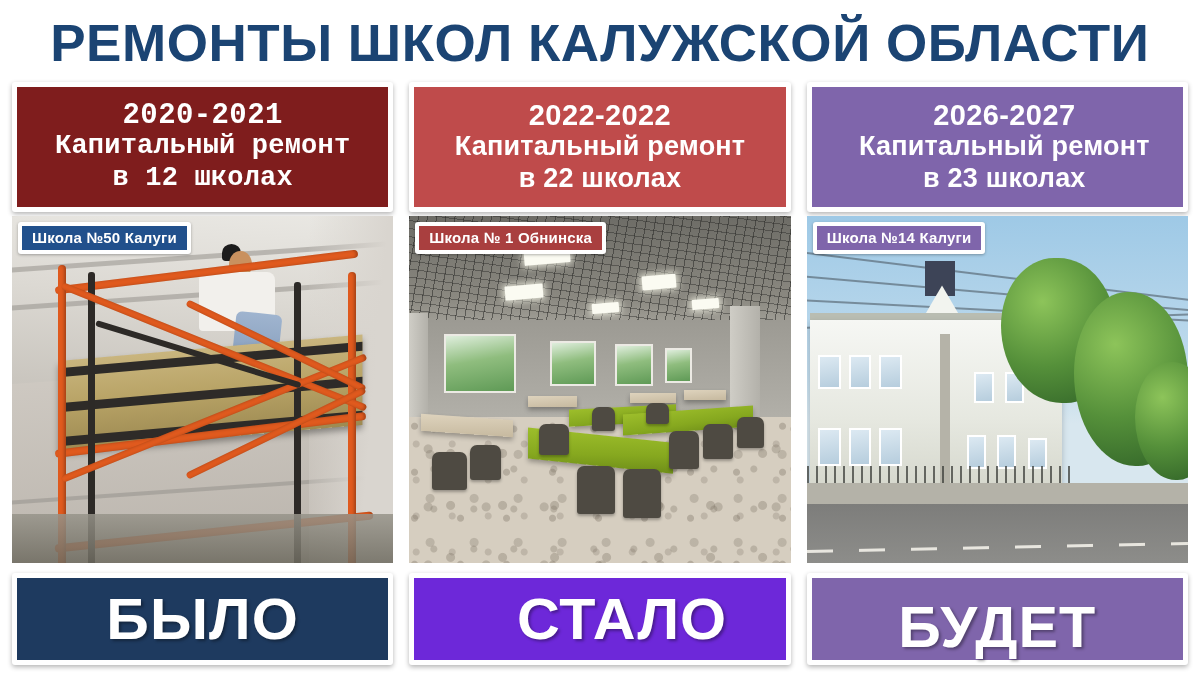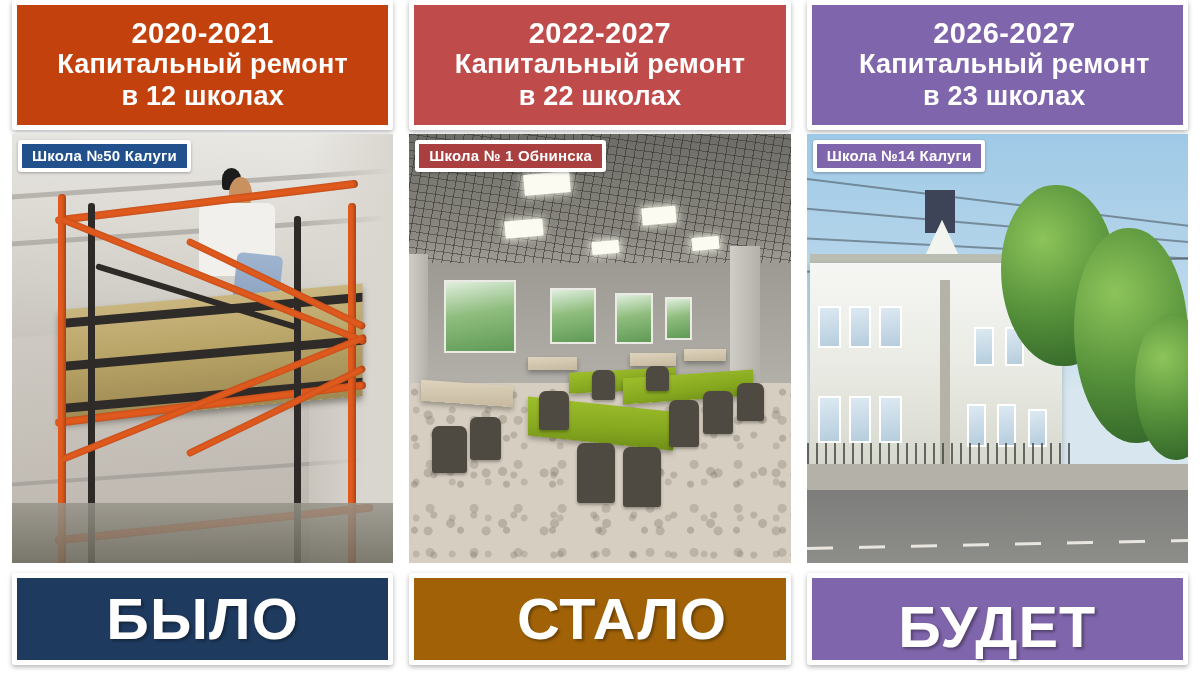--- a/index.html
+++ b/index.html
@@ -304,26 +304,29 @@
     position: absolute; left: 0; bottom: 4%; width: 100%; height: 3px;
     background: repeating-linear-gradient(90deg,#e8e6df 0 26px, transparent 26px 52px);
     transform: rotate(-1.2deg);
   }
 </style>
 </head>
 <body>
 
 <div class="infographic">
 
+  <div class="title-bar">
+    <h1 class="main-title">РЕМОНТЫ ШКОЛ КАЛУЖСКОЙ ОБЛАСТИ</h1>
+  </div>
 
   <div class="columns">
 
     <div class="column">
 
-      <div class="header-card" style="background:#c2410c;">
+      <div class="header-card" style="background:#7f1d1d;font-family:Liberation Mono, monospace;">
         <div class="years">2020-2021</div>
         <div class="line2">Капитальный ремонт</div>
         <div class="line3">в 12 школах</div>
       </div>
 
       <div class="photo-wrap">
         <div class="photo p1">
           <div class="ceilingSlab"></div>
           <div class="slabLine" style="left:-4%;top:11%;width:110%;"></div>
           <div class="slabLine" style="left:-4%;top:22%;width:110%;"></div>
@@ -359,21 +362,21 @@
       </div>
 
       <div class="footer-bar" style="background:#1E3A5F;justify-content:center;">
         <span>БЫЛО</span>
       </div>
     </div>
 
     <div class="column">
 
       <div class="header-card" style="background:#BF4B4B;">
-        <div class="years">2022-2027</div>
+        <div class="years">2022-2022</div>
         <div class="line2">Капитальный ремонт</div>
         <div class="line3">в 22 школах</div>
       </div>
 
       <div class="photo-wrap">
         <div class="photo p2">
           <div class="ceil"></div>
           <div class="grid"></div>
           <div class="lamp" style="left:30%;top:9%;width:12%;height:5%;"></div>
           <div class="lamp" style="left:25%;top:20%;width:10%;height:4%;"></div>
@@ -409,21 +412,21 @@
           <div class="chair" style="left:86%;top:58%;width:7%;height:9%;"></div>
           <div class="chair" style="left:6%;top:68%;width:9%;height:11%;"></div>
           <div class="chair" style="left:16%;top:66%;width:8%;height:10%;"></div>
           <div class="chair" style="left:48%;top:55%;width:6%;height:7%;"></div>
           <div class="chair" style="left:62%;top:54%;width:6%;height:6%;"></div>
         </div>
 
         <div class="badge" style="background:#A93F3F;">Школа № 1 Обнинска</div>
       </div>
 
-      <div class="footer-bar" style="background:#a16207;padding-left:44px;">
+      <div class="footer-bar" style="background:#6d28d9;padding-left:44px;">
         <span>СТАЛО</span>
       </div>
     </div>
 
     <div class="column">
 
       <div class="header-card" style="background:#7F65AB;padding-left:20px;">
         <div class="years">2026-2027</div>
         <div class="line2">Капитальный ремонт</div>
         <div class="line3">в 23 школах</div>

